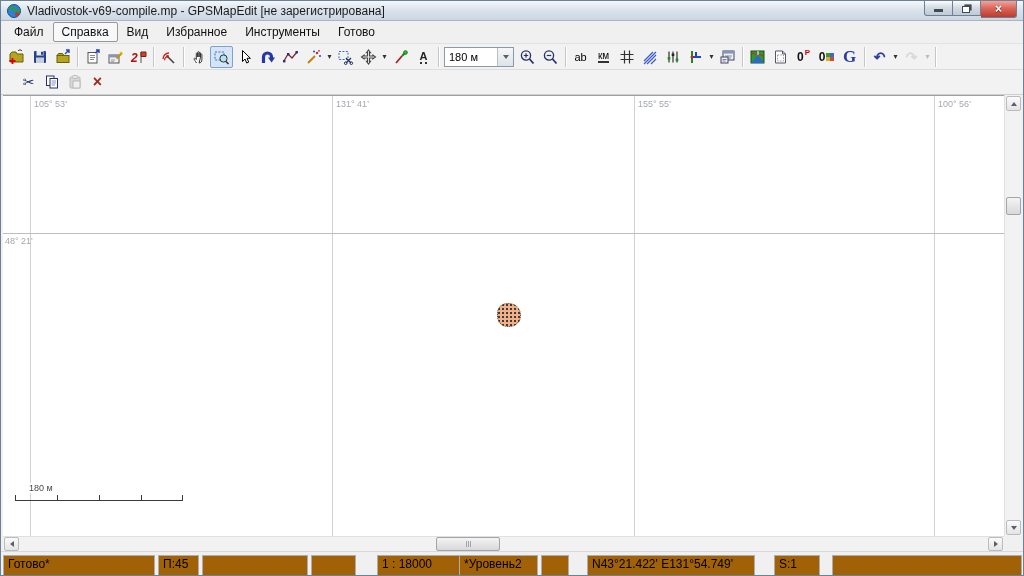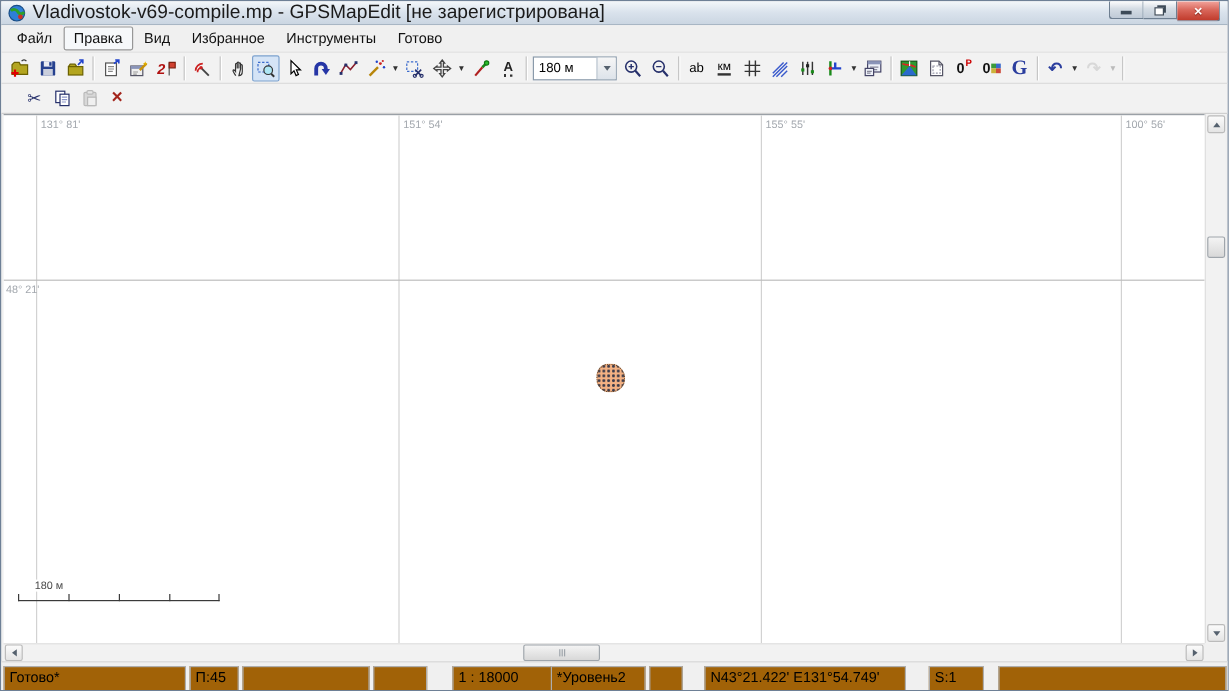--- a/index.html
+++ b/index.html
@@ -5,21 +5,21 @@
   * { box-sizing: border-box; margin: 0; padding: 0; }
   html,body { width:1024px; height:576px; font-family:"Liberation Sans", sans-serif; }
   .window { position:relative; width:1024px; height:576px; background:#F0F0F0;
             border:1px solid #6E8096; overflow:hidden; }
 
   
   .titlebar { position:absolute; left:0; top:0; right:0; height:20px;
     background:linear-gradient(#F3F7FA, #D9E2EC 50%, #CBD6E2);
     border-bottom:1px solid #A8B6C4; display:flex; align-items:center; padding-left:5px; }
   .app-icon { width:16px; height:16px; margin-right:5px; display:inline-flex; }
-  .title-text { font-size:16px; color:#1b1b1b; }
+  .title-text { font-size:12px; color:#1b1b1b; }
   .win-controls { position:absolute; top:0; right:6px; display:flex; }
   .wbtn { height:15px; border:1px solid #6E7F91; border-top:none; display:flex;
           align-items:center; justify-content:center;
           background:linear-gradient(#FDFDFD,#D4DCE4 45%,#BFCAD6); }
   .wbtn.min { width:29px; border-bottom-left-radius:3px; }
   .wbtn.max { width:28px; border-left:none; }
   .wbtn.close { width:36px; height:17px; border-left:none; border-bottom-right-radius:3px;
           background:linear-gradient(#F2A49C,#D9675B 45%,#C03A2B);
           color:#fff; font-weight:bold; font-size:12px; }
   .glyph-min { width:9px; height:3px; background:#3d4a57; margin-top:4px; }
@@ -132,21 +132,21 @@
           <span class="glyph-restore"></span>
         </div>
       <div class="wbtn close">
           <span class="glyph-close">×</span>
         </div>
     </div>
   </div>
 
   <div class="menubar">
     <span class="menu-item">Файл</span>
-    <span class="menu-item active">Правка</span>
+    <span class="menu-item active">Справка</span>
     <span class="menu-item">Вид</span>
     <span class="menu-item">Избранное</span>
     <span class="menu-item">Инструменты</span>
     <span class="menu-item">Готово</span>
   </div>
 
   <div class="toolbar row1">
     <div class="tbtn">
       <svg width="17" height="16" viewBox="0 0 17 16">
         <path d="M2 13V5l2-2h4l1 2h6v8z" fill="#B3A51F" stroke="#6B6100"></path>
@@ -399,22 +399,22 @@
   </div>
 
   <div class="client">
     <div class="map-viewport">
       <div class="vline" style="left:27px"></div>
       <div class="vline" style="left:329px"></div>
       <div class="vline" style="left:631px"></div>
       <div class="vline" style="left:931px"></div>
       <div class="hline" style="top:137px"></div>
 
-      <span class="grid-label" style="left:31px;top:3px">131° 81'</span>
-      <span class="grid-label" style="left:333px;top:3px">151° 54'</span>
+      <span class="grid-label" style="left:31px;top:3px">105° 53'</span>
+      <span class="grid-label" style="left:333px;top:3px">131° 41'</span>
       <span class="grid-label" style="left:635px;top:3px">155° 55'</span>
       <span class="grid-label" style="left:935px;top:3px">100° 56'</span>
       <span class="grid-label" style="left:2px;top:140px">48° 21'</span>
 
       <div class="map-object" style="left:494px;top:207px"></div>
 
       <div class="scalebar" style="left:12px;top:389px;width:168px">
         <span class="sb-label">180 м</span>
         <div class="bar"></div>
         <div class="tick" style="left:0"></div>

